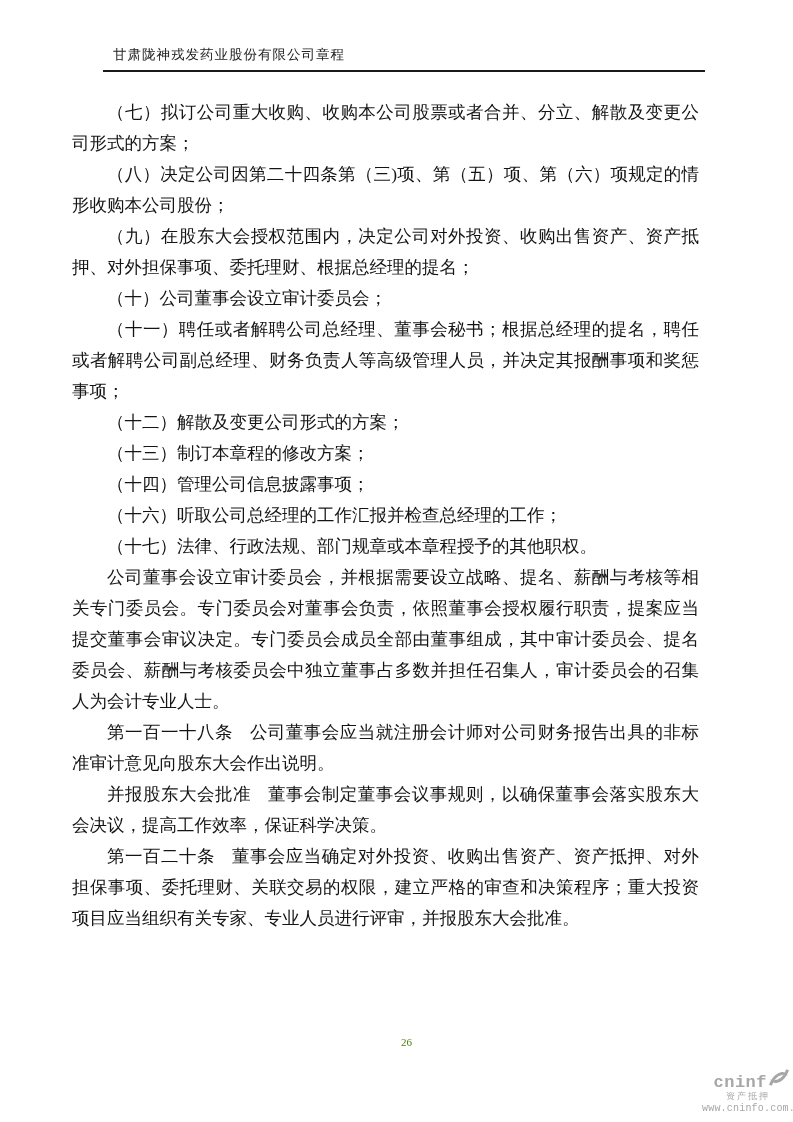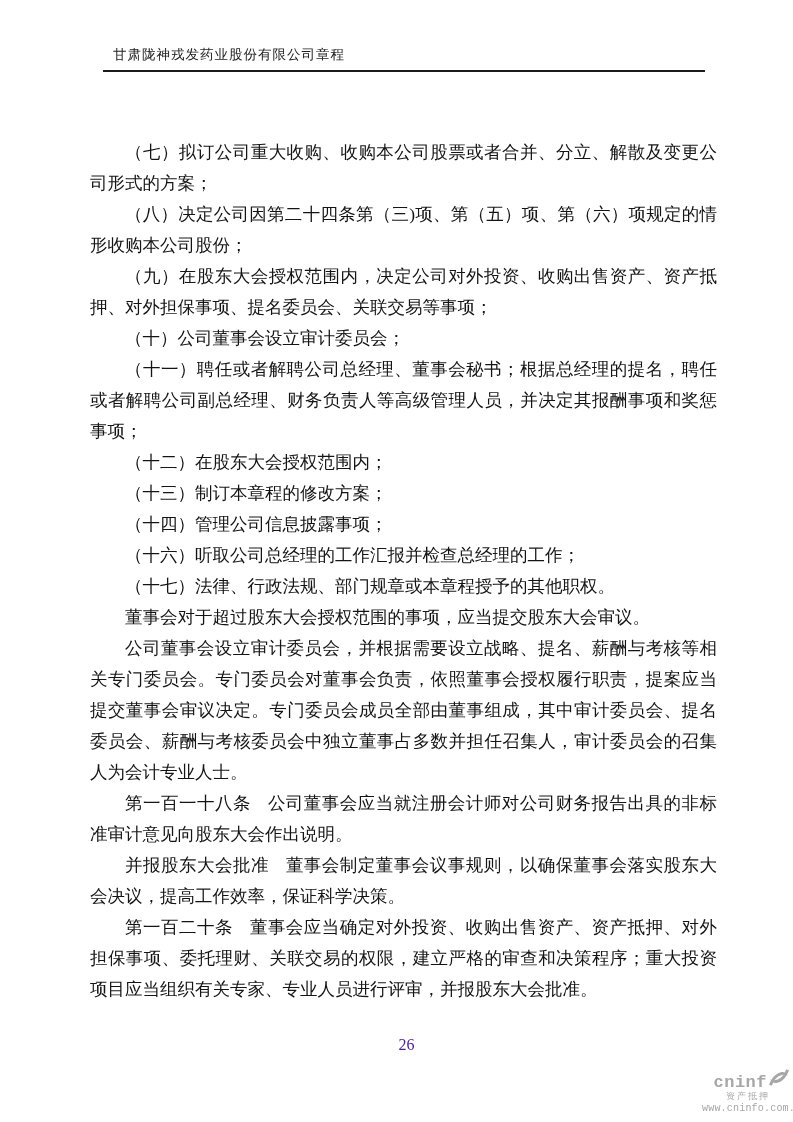--- a/index.html
+++ b/index.html
@@ -23,23 +23,22 @@
   .doc-title {
     font-size: 13.5px;
     letter-spacing: 1px;
     color: #222222;
     white-space: nowrap;
   }
   
   .doc-body {
     position: absolute;
     top: 97px;
-    left: 90px;
+    left: 72px;
     width: 627px;
-    margin-top: 40px;
   }
   .doc-body p {
     margin: 0;
     font-size: 17.5px;
     line-height: 31px;
     text-align: justify;
     text-justify: inter-ideograph;
     text-indent: 2em;
     word-break: break-all;
   }
@@ -47,22 +46,22 @@
     font-weight: normal;
     margin-right: 17px;
   }
   .article-num:empty { display: none; margin: 0; }
   
   .page-number {
     position: absolute;
     top: 1036px;
     left: 0; right: 0;
     text-align: center;
-    font-size: 16px;
-    color: #4c1d95;
+    font-size: 11px;
+    color: #4d7c0f;
     padding-left: 20px;
   }
   
   .cninfo {
     position: absolute;
     top: 1068px;
     right: 3px;
     width: 88px;
     color: #a7a7a7;
     font-family: Liberation Mono, monospace;
@@ -96,29 +95,28 @@
 
 <div class="page">
 
   <div class="doc-header">
     <div class="doc-title">甘肃陇神戎发药业股份有限公司章程</div>
   </div>
 
   <div class="doc-body">
     <p><span>（七）拟订公司重大收购、收购本公司股票或者合并、分立、解散及变更公司形式的方案；</span></p>
     <p><span>（八）决定公司因第二十四条第（三)项、第（五）项、第（六）项规定的情形收购本公司股份；</span></p>
-    <p><span>（九）在股东大会授权范围内，决定公司对外投资、收购出售资产、资产抵押、对外担保事项、提名委员会、关联交易等事项；</span></p>
+    <p><span>（九）在股东大会授权范围内，决定公司对外投资、收购出售资产、资产抵押、对外担保事项、委托理财、根据总经理的提名；</span></p>
     <p><span>（十）公司董事会设立审计委员会；</span></p>
     <p><span>（十一）聘任或者解聘公司总经理、董事会秘书；根据总经理的提名，聘任或者解聘公司副总经理、财务负责人等高级管理人员，并决定其报酬事项和奖惩事项；</span></p>
-    <p><span>（十二）在股东大会授权范围内；</span></p>
+    <p><span>（十二）解散及变更公司形式的方案；</span></p>
     <p><span>（十三）制订本章程的修改方案；</span></p>
     <p><span>（十四）管理公司信息披露事项；</span></p>
     <p><span>（十六）听取公司总经理的工作汇报并检查总经理的工作；</span></p>
     <p><span>（十七）法律、行政法规、部门规章或本章程授予的其他职权。</span></p>
-    <p><span>董事会对于超过股东大会授权范围的事项，应当提交股东大会审议。</span></p>
     <p><span>公司董事会设立审计委员会，并根据需要设立战略、提名、薪酬与考核等相关专门委员会。专门委员会对董事会负责，依照董事会授权履行职责，提案应当提交董事会审议决定。专门委员会成员全部由董事组成，其中审计委员会、提名委员会、薪酬与考核委员会中独立董事占多数并担任召集人，审计委员会的召集人为会计专业人士。</span></p>
     <p><b class="article-num">第一百一十八条</b><span>公司董事会应当就注册会计师对公司财务报告出具的非标准审计意见向股东大会作出说明。</span></p>
     <p><b class="article-num">并报股东大会批准</b><span>董事会制定董事会议事规则，以确保董事会落实股东大会决议，提高工作效率，保证科学决策。</span></p>
     <p><b class="article-num">第一百二十条</b><span>董事会应当确定对外投资、收购出售资产、资产抵押、对外担保事项、委托理财、关联交易的权限，建立严格的审查和决策程序；重大投资项目应当组织有关专家、专业人员进行评审，并报股东大会批准。</span></p>
   </div>
 
   <div class="page-number">26</div>
 
   <div class="cninfo">
     <div class="cninfo-row1">

